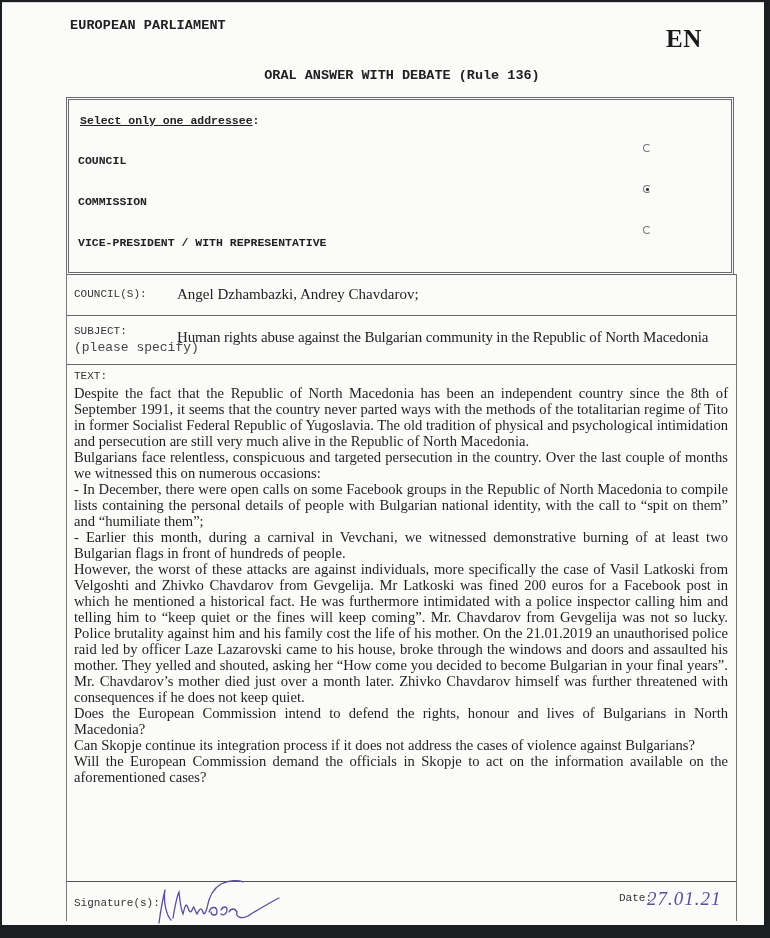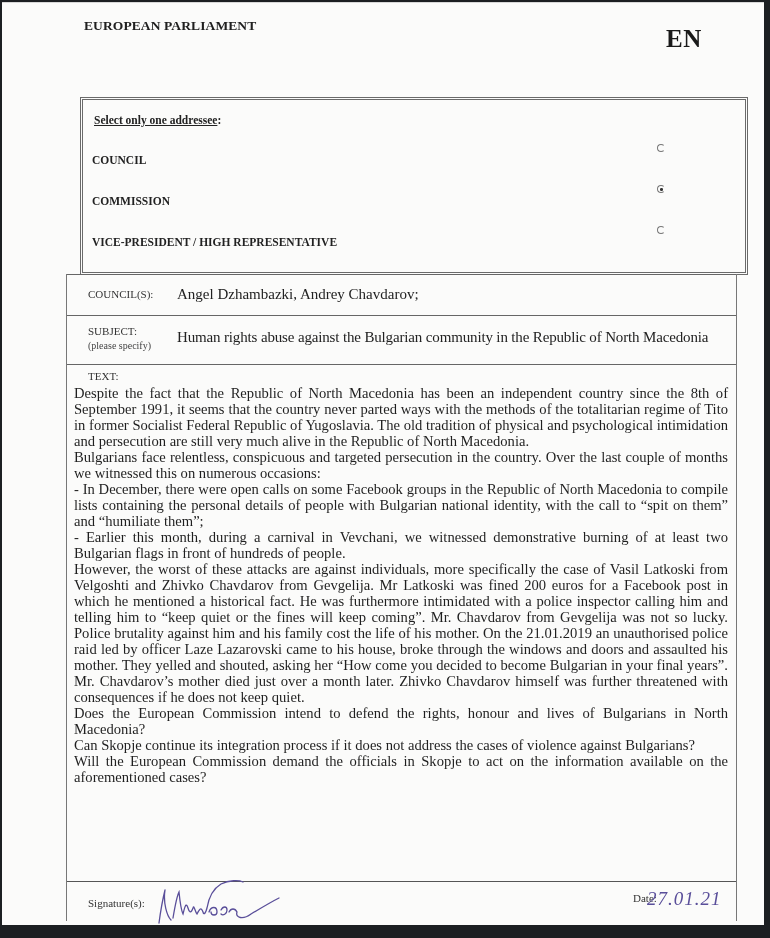--- a/index.html
+++ b/index.html
@@ -16,21 +16,21 @@
     .page {
       position: absolute;
       left: 2px;
       top: 2px;
       width: 762px;
       height: 923px;
       background: #fbfbfa;
       border-top: 1px solid #d8d8d8;
       overflow: hidden;
     }
-    .sans { font-family: Liberation Serif, serif; margin-left: 14px; }
+    .sans { font-family: Liberation Mono, monospace; }
     .serif { font-family: "Liberation Serif", serif; }
 
     .org-title {
       position: absolute;
       left: 68px;
       top: 15px;
       font-size: 13.5px;
       font-weight: bold;
       color: #202020;
       letter-spacing: 0.1px;
@@ -134,21 +134,21 @@
 
     .field-label {
       position: absolute;
       left: 7px;
       font-size: 11px;
       color: #333;
     }
     .field-sublabel {
       position: absolute;
       left: 7px;
-      font-size: 10px;
+      font-size: 13px;
       color: #444;
     }
     .field-value {
       position: absolute;
       left: 110px;
       font-size: 15px;
       color: #222;
       white-space: nowrap;
     }
     .row-author .field-label { top: 13px; }
@@ -207,36 +207,37 @@
       background: #1c1f22;
     }
   </style>
 </head>
 <body>
 
 <div class="page">
 
   <div class="org-title sans">EUROPEAN PARLIAMENT</div>
   <div class="lang-code serif">EN</div>
+  <div class="form-title l2 sans">ORAL ANSWER WITH DEBATE (Rule 136)</div>
 
   <div class="addressee-box sans">
     <div class="addressee-heading">
       <span class="u">Select only one addressee</span><span>:</span>
     </div>
 
     <div class="addressee-row" style="top:54px;">
       <span class="addressee-label">COUNCIL</span>
       <span class="radio"></span>
     </div>
     <div class="addressee-row" style="top:95px;">
       <span class="addressee-label">COMMISSION</span>
       <span class="radio checked"></span>
     </div>
     <div class="addressee-row" style="top:136px;">
-      <span class="addressee-label">VICE-PRESIDENT / HIGH REPRESENTATIVE</span>
+      <span class="addressee-label">VICE-PRESIDENT / WITH REPRESENTATIVE</span>
       <span class="radio"></span>
     </div>
   </div>
 
   <div class="grid">
 
     <div class="grid-row row-author">
       <span class="field-label sans">COUNCIL(S):</span>
       <span class="field-value serif">Angel Dzhambazki, Andrey Chavdarov;</span>
     </div>

